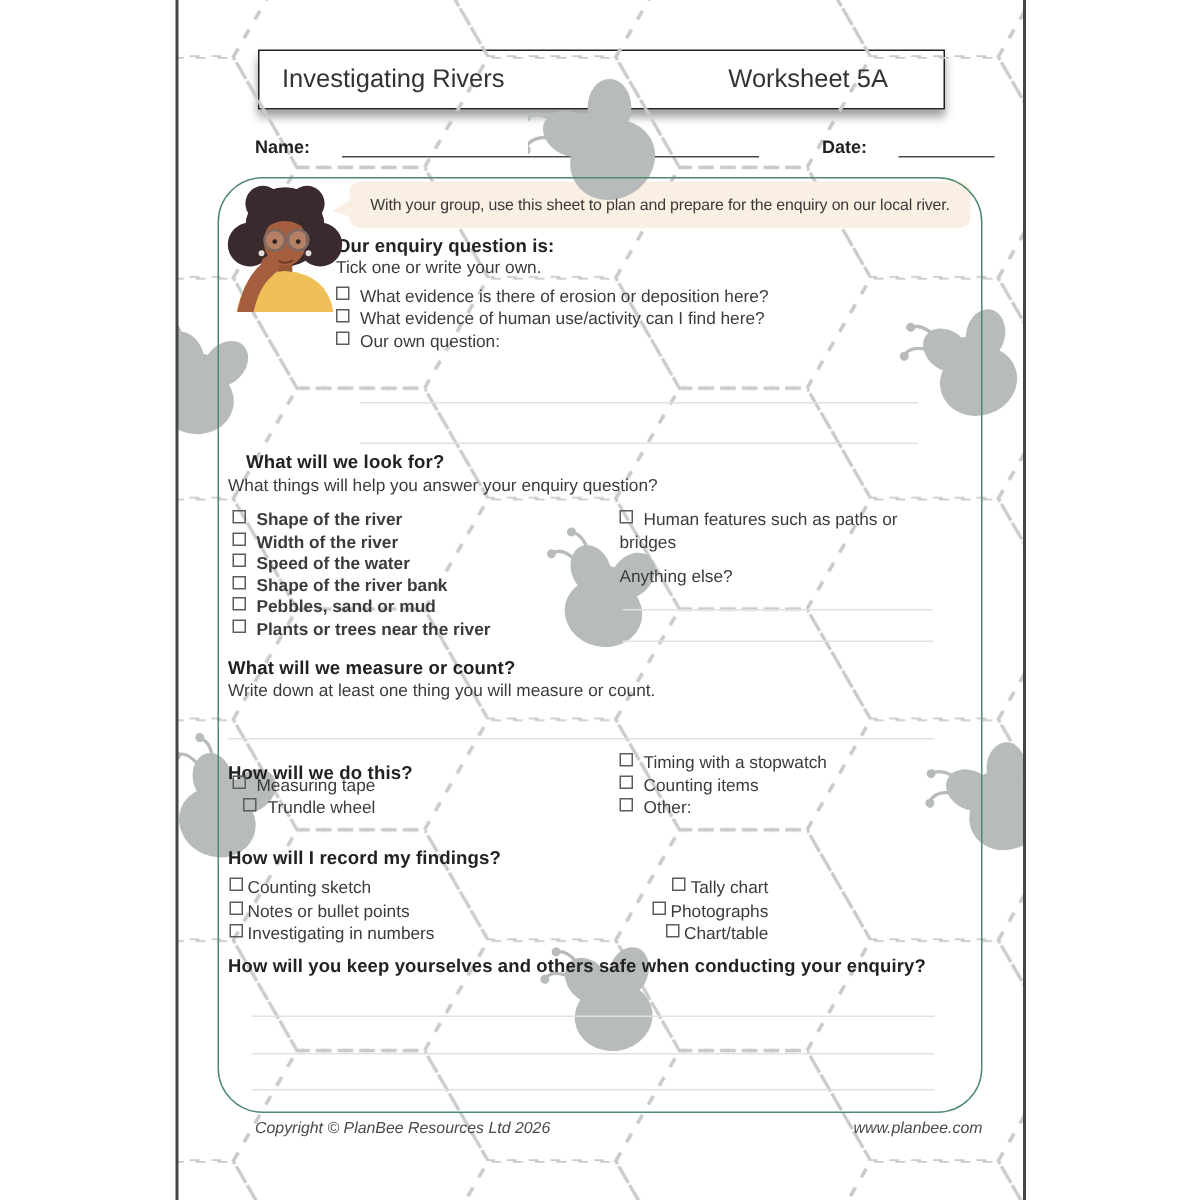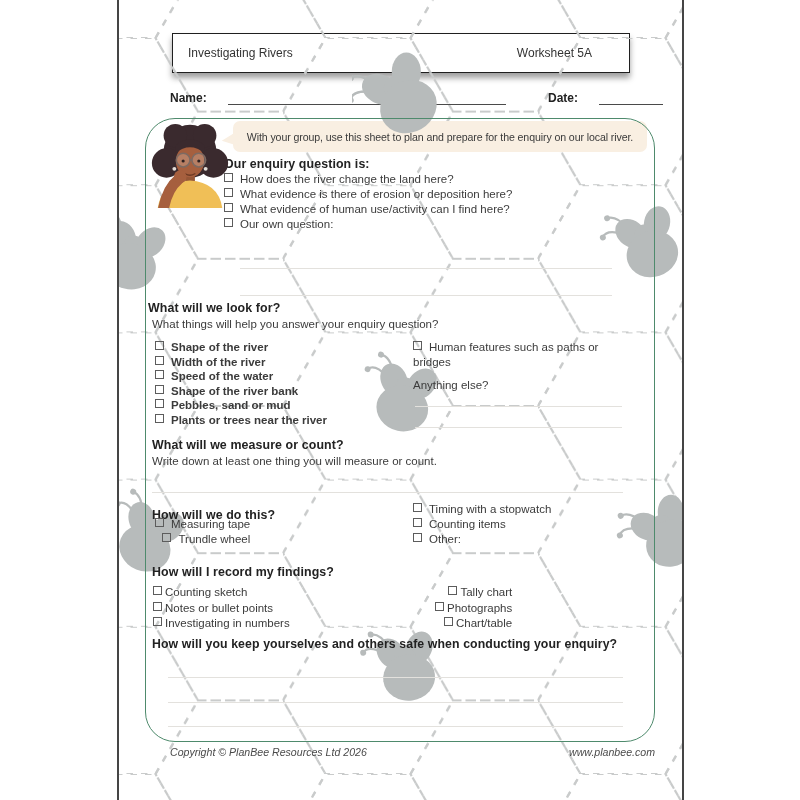--- a/index.html
+++ b/index.html
@@ -9,21 +9,21 @@
   .page-edge{position:absolute;top:0;width:1.5px;height:800px;background:#454545;z-index:2;}
   
   #bg{position:absolute;left:118px;top:0;z-index:1;}
   #bee-top{position:absolute;left:352px;top:52px;z-index:3;}
   .hx{fill:none;stroke:#c9cbcb;stroke-width:2.2;stroke-dasharray:6.5 8;}
   
   #header-bg{position:absolute;left:172px;top:33px;width:458px;height:40px;background:#fff;
     border:1.2px solid #1f1f1f;box-shadow:0 5px 6px rgba(0,0,0,0.38);z-index:0;box-sizing:border-box;}
   #header-text{position:absolute;left:172px;top:33px;width:436px;height:40px;z-index:4;
     display:flex;align-items:center;justify-content:space-between;padding:0 16px;box-sizing:border-box;
-    font-size:12px;color:#333;}
+    font-size:17px;color:#333;}
   
   .field{position:absolute;top:91px;display:flex;align-items:flex-end;gap:21px;z-index:2;}
   .field .lbl{font-weight:bold;font-size:12px;color:#222;}
   .wline{display:inline-block;border-bottom:1.3px solid #4a4a4a;height:12px;}
   
   #content-box{position:absolute;left:145px;top:118px;width:510px;height:624px;border:1.6px solid #4e8a6c;
     border-radius:30px;z-index:4;box-sizing:border-box;pointer-events:none;}
   
   #bubble-bg{position:absolute;left:233px;top:121px;width:414px;height:31px;background:#f9efe2;
     border-radius:7px;z-index:2;}
@@ -136,29 +136,29 @@
   <line x1="45" y1="43" x2="47" y2="43" stroke="#7d6a62" stroke-width="1.6"></line>
   <circle cx="38" cy="44" r="1.6" fill="#2c2020"></circle>
   <circle cx="54" cy="44" r="1.6" fill="#2c2020"></circle>
   <path d="M40,57 Q45,60 50,57" fill="none" stroke="#6d3a24" stroke-width="1.4" stroke-linecap="round"></path>
   <path d="M18,92 Q22,72 33,63" fill="none" stroke="#a65f3e" stroke-width="11" stroke-linecap="round"></path>
   <circle cx="35" cy="60" r="6.5" fill="#a65f3e"></circle>
 </svg>
 
 <div class="blk" style="left:224px;top:157px;">
   <div class="h">Our enquiry question is:</div>
-  <div class="row"><span class="cb"></span><span>How does the river change the land here?</span></div>
+  <div style="margin-bottom:4px;">Tick one or write your own.</div>
   <div class="row"><span class="cb"></span><span>What evidence is there of erosion or deposition here?</span></div>
   <div class="row"><span class="cb"></span><span>What evidence of human use/activity can I find here?</span></div>
   <div class="row"><span class="cb"></span><span>Our own question:</span></div>
 </div>
 <div class="fline" style="left:240px;top:268px;width:372px;"></div>
 <div class="fline" style="left:240px;top:295px;width:372px;"></div>
 
-<div class="blk h" style="left:148px;top:301px;">What will we look for?</div>
+<div class="blk h" style="left:164px;top:301px;">What will we look for?</div>
 <div class="blk" style="left:152px;top:317px;">What things will help you answer your enquiry question?</div>
 <div class="blk lh145" style="left:155px;top:340px;font-weight:bold;">
   <div class="row"><span class="cb"></span><span>Shape of the river</span></div>
   <div class="row"><span class="cb"></span><span>Width of the river</span></div>
   <div class="row"><span class="cb"></span><span>Speed of the water</span></div>
   <div class="row"><span class="cb"></span><span>Shape of the river bank</span></div>
   <div class="row"><span class="cb"></span><span>Pebbles, sand or mud</span></div>
   <div class="row"><span class="cb"></span><span>Plants or trees near the river</span></div>
 </div>
 <div class="blk lh145" style="left:413px;top:340px;width:218px;">

